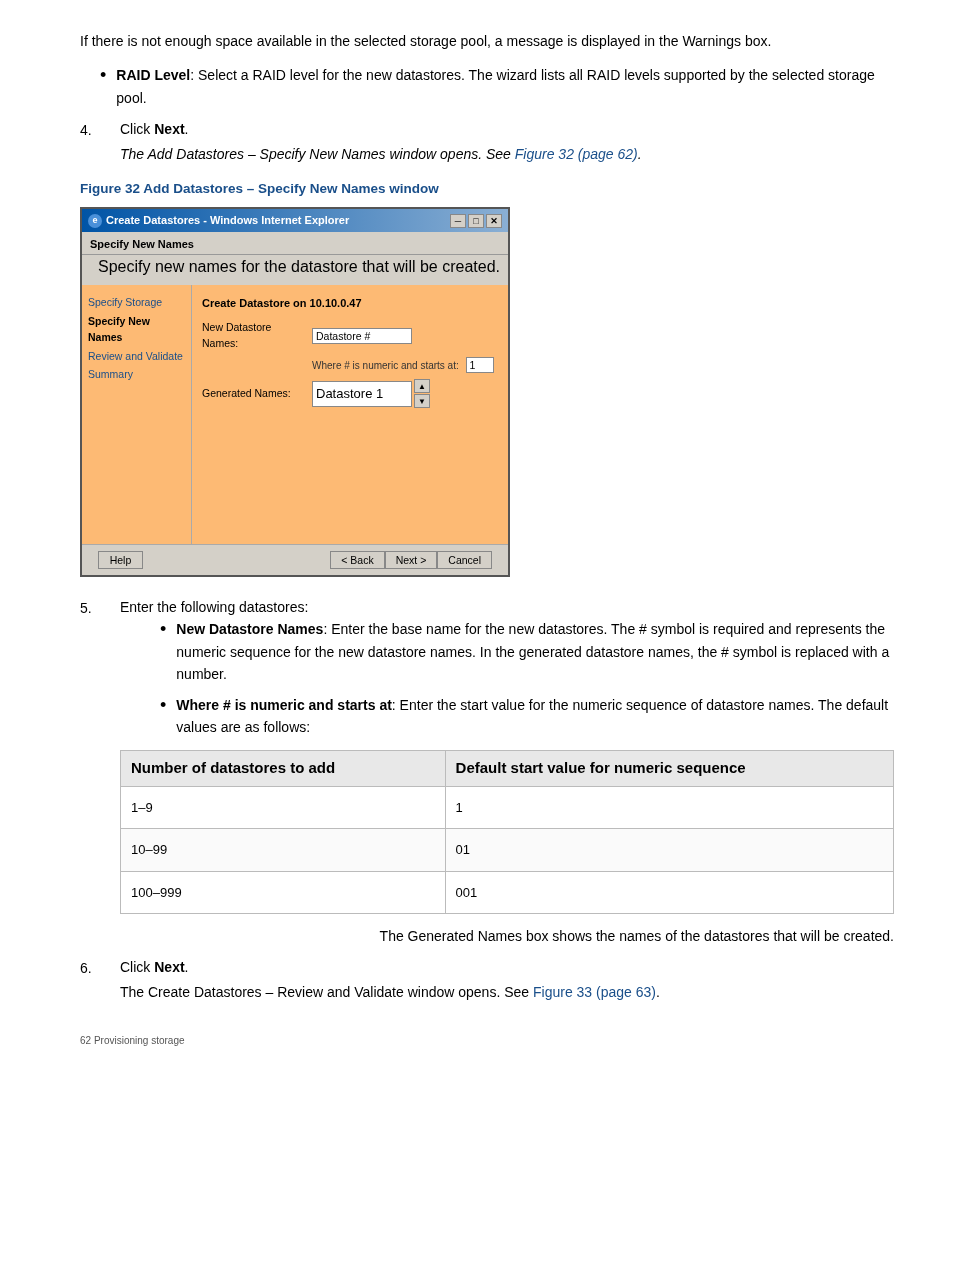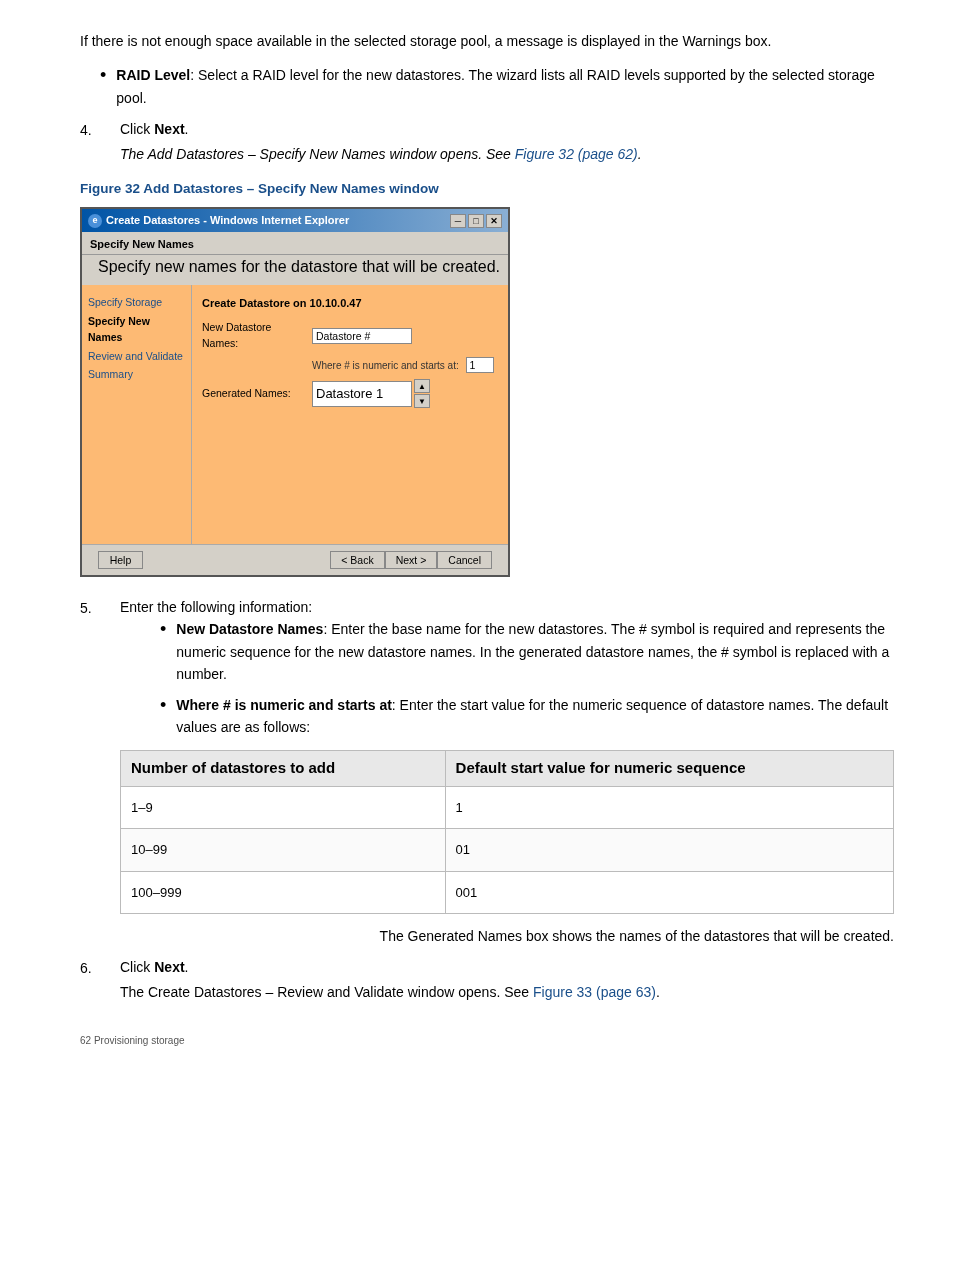--- a/index.html
+++ b/index.html
@@ -341,21 +341,21 @@
           <button class="dialog-btn">Next &gt;</button>
           <button class="dialog-btn">Cancel</button>
         </div>
       </div>
     </div>
   </div>
 
   <div class="numbered-step">
     <span class="step-number">5.</span>
     <div class="step-content">
-      <p>Enter the following information:</p>
+      <p>Enter the following datastores:</p>
       <div class="sub-bullets">
 
         <div class="sub-bullet-item" style="margin-left:0;">
           <span class="bullet-dot">•</span>
           <span class="bullet-text">
             <strong>New Datastore Names</strong><span>: Enter the base name for the new datastores. The # symbol is required and represents the numeric sequence for the new datastore names. In the generated datastore names, the # symbol is replaced with a number.</span>
           </span>
         </div>
 
         <div class="sub-bullet-item" style="margin-left:0;">

